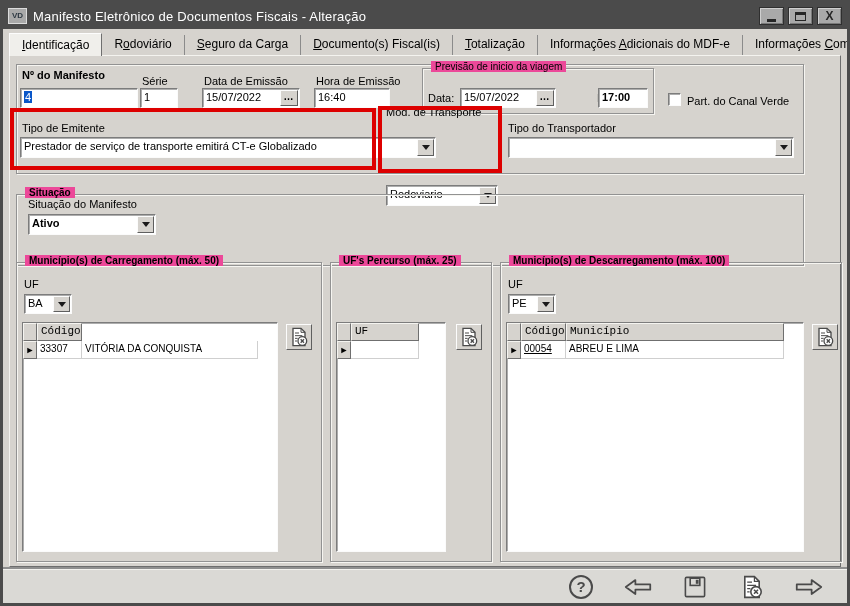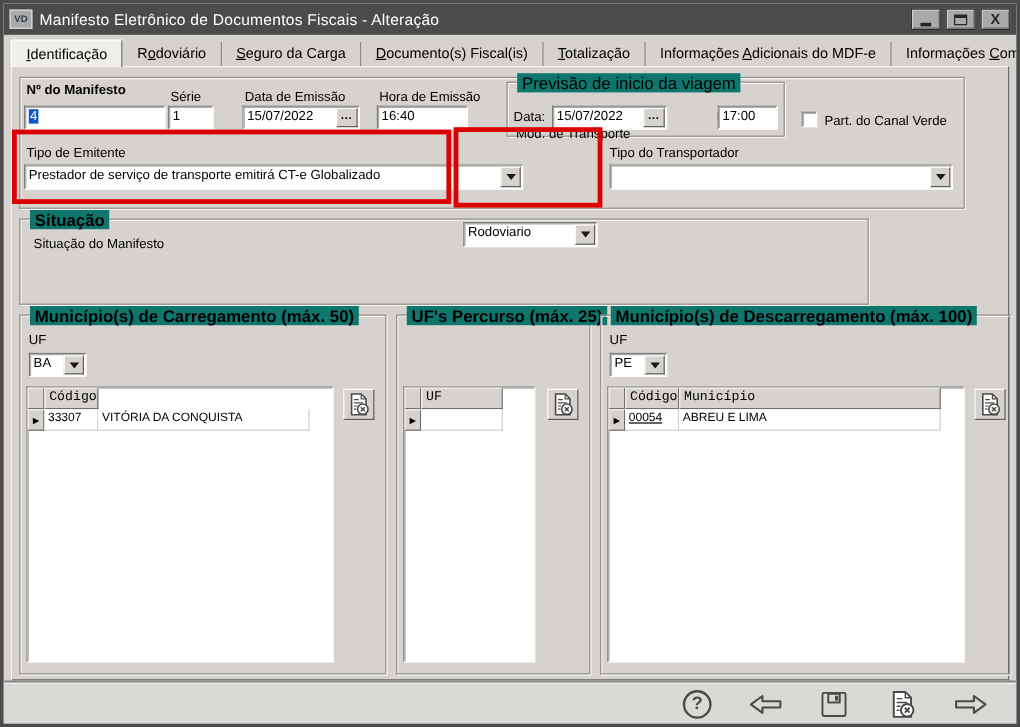--- a/index.html
+++ b/index.html
@@ -41,21 +41,21 @@
   }
   .u { text-decoration:underline; }
   
   .page {
     position:absolute; left:6px; top:52px; right:6px; bottom:36px;
     background:#d6d3ce;
     border:1px solid; border-color:#f4f3ef #6d6d6d #6d6d6d #f4f3ef;
   }
   
   .grp { position:absolute; border:1px solid #929292; box-shadow: inset 1px 1px 0 #f6f5f1, 1px 1px 0 #f6f5f1; }
-  .grp-title { position:absolute; top:-8px; left:8px; background:#0f766e; padding:0 4px; font-size:14px; white-space:nowrap;text-align:center; }
+  .grp-title { position:absolute; top:-8px; left:8px; background:#ec4899; padding:0 4px; font-size:10px; white-space:nowrap;text-align:center; }
   .bold { font-weight:bold; }
   .lbl { position:absolute; font-size:11px; color:#000; white-space:nowrap; }
   .sunken {
     position:absolute; background:#fff;
     border:1px solid #7c7c7c; border-bottom-color:#fbfbfb; border-right-color:#fbfbfb;
     box-shadow: inset 1px 1px 0 #adadad;
   }
   .field { font-size:11px; padding:2px 3px 0; color:#000; }
   .btn3d {
     background:#d6d3ce; border:1px solid; border-color:#fcfcfc #5f5f5f #5f5f5f #fcfcfc;
@@ -140,56 +140,62 @@
 
     <div class="grp" style="left:412px; top:12px; width:232px; height:46px;">
       <span class="grp-title">Previsão de inicio da viagem</span>
     </div>
     <div class="lbl" style="left:418px; top:36px;">Data:</div>
     <div class="sunken field" style="left:450px; top:32px; width:96px; height:20px;">
       <span>15/07/2022</span>
       <span class="btn3d browse-btn">…</span>
     </div>
     <div class="lbl" style="left:554px; top:36px;margin-left:33px;">Hora:</div>
-    <div class="sunken field" style="left:588px; top:32px; width:50px; height:20px;">17:00</div>
+    <div class="sunken field" style="left:588px; top:32px; width:50px; height:20px;font-weight:bold;">17:00</div>
 
     <div class="sunken checkbox" style="left:658px; top:37px;"></div>
     <div class="lbl" style="left:677px; top:39px;">Part. do Canal Verde</div>
 
     <div class="lbl" style="left:12px; top:66px;">Tipo de Emitente</div>
     <div class="sunken field" style="left:10px; top:81px; width:416px; height:21px;">
       <span>Prestador de serviço de transporte emitirá CT-e Globalizado</span>
       <span class="btn3d combo-btn">
           <span class="tri"></span>
         </span>
     </div>
 
-    <div class="lbl" style="left:376px; top:50px;margin-left:44px;">Mod. de Transporte</div>
+    <div class="lbl" style="left:376px; top:50px;">Mod. de Transporte</div>
     <div class="sunken field" style="left:376px; top:81px; width:112px; height:21px;margin-top:48px;">
       <span>Rodoviario</span>
       <span class="btn3d combo-btn">
           <span class="tri"></span>
         </span>
     </div>
 
     <div class="lbl" style="left:498px; top:66px;">Tipo do Transportador</div>
     <div class="sunken field" style="left:498px; top:81px; width:286px; height:21px;">
       <span></span>
       <span class="btn3d combo-btn">
           <span class="tri"></span>
         </span>
     </div>
 
     <div class="annot" style="left:0px; top:52px; width:366px; height:62px;"></div>
     <div class="annot" style="left:368px; top:50px; width:124px; height:67px;"></div>
 
-    <div class="grp" style="left:6px; top:126px; width:708px; height:72px;">
+    <div class="grp" style="left:6px; top:138px; width:788px; height:72px;">
       <span class="grp-title bold">Situação</span>
     </div>
     <div class="lbl" style="left:18px; top:142px;">Situação do Manifesto</div>
+    <div class="sunken field bold" style="left:18px; top:158px; width:128px; height:21px;">
+      <span>Ativo</span>
+      <span class="btn3d combo-btn">
+          <span class="tri"></span>
+        </span>
+    </div>
 
     <div class="grp" style="left:6px; top:206px; width:306px; height:300px;">
       <span class="grp-title bold">Município(s) de Carregamento (máx. 50)</span>
     </div>
     <div class="lbl" style="left:14px; top:222px;">UF</div>
     <div class="sunken field" style="left:14px; top:238px; width:48px; height:20px;">
       <span>BA</span>
       <span class="btn3d combo-btn">
           <span class="tri"></span>
         </span>

